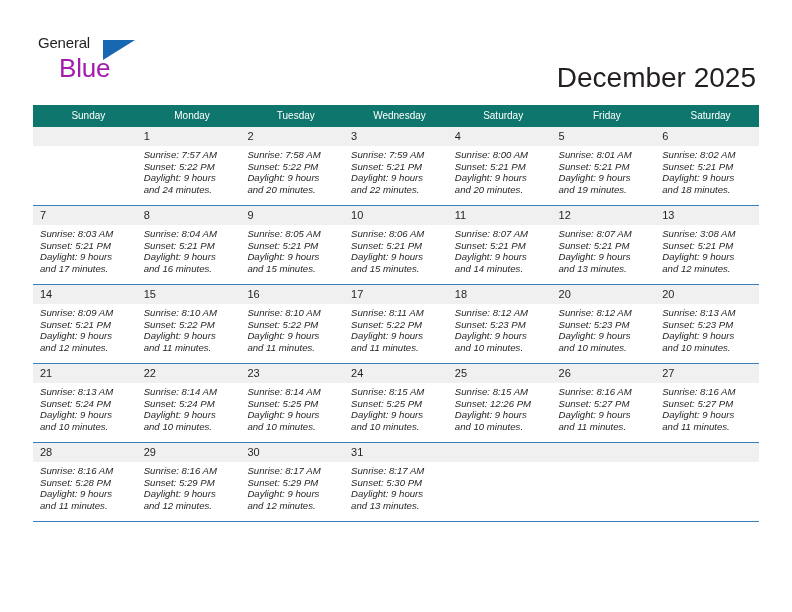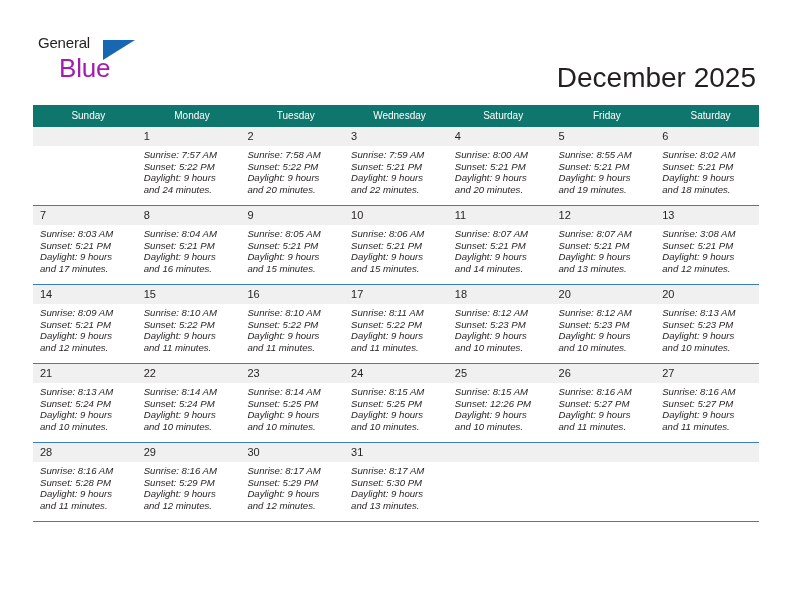--- a/index.html
+++ b/index.html
@@ -213,21 +213,21 @@
             <div class="info">
               <div>Sunrise: 8:00 AM</div>
               <div>Sunset: 5:21 PM</div>
               <div>Daylight: 9 hours</div>
               <div>and 20 minutes.</div>
             </div>
           </td>
           <td>
             <span class="daynum">5</span>
             <div class="info">
-              <div>Sunrise: 8:55 AM</div>
+              <div>Sunrise: 8:01 AM</div>
               <div>Sunset: 5:21 PM</div>
               <div>Daylight: 9 hours</div>
               <div>and 19 minutes.</div>
             </div>
           </td>
           <td>
             <span class="daynum">6</span>
             <div class="info">
               <div>Sunrise: 8:02 AM</div>
               <div>Sunset: 5:21 PM</div>

